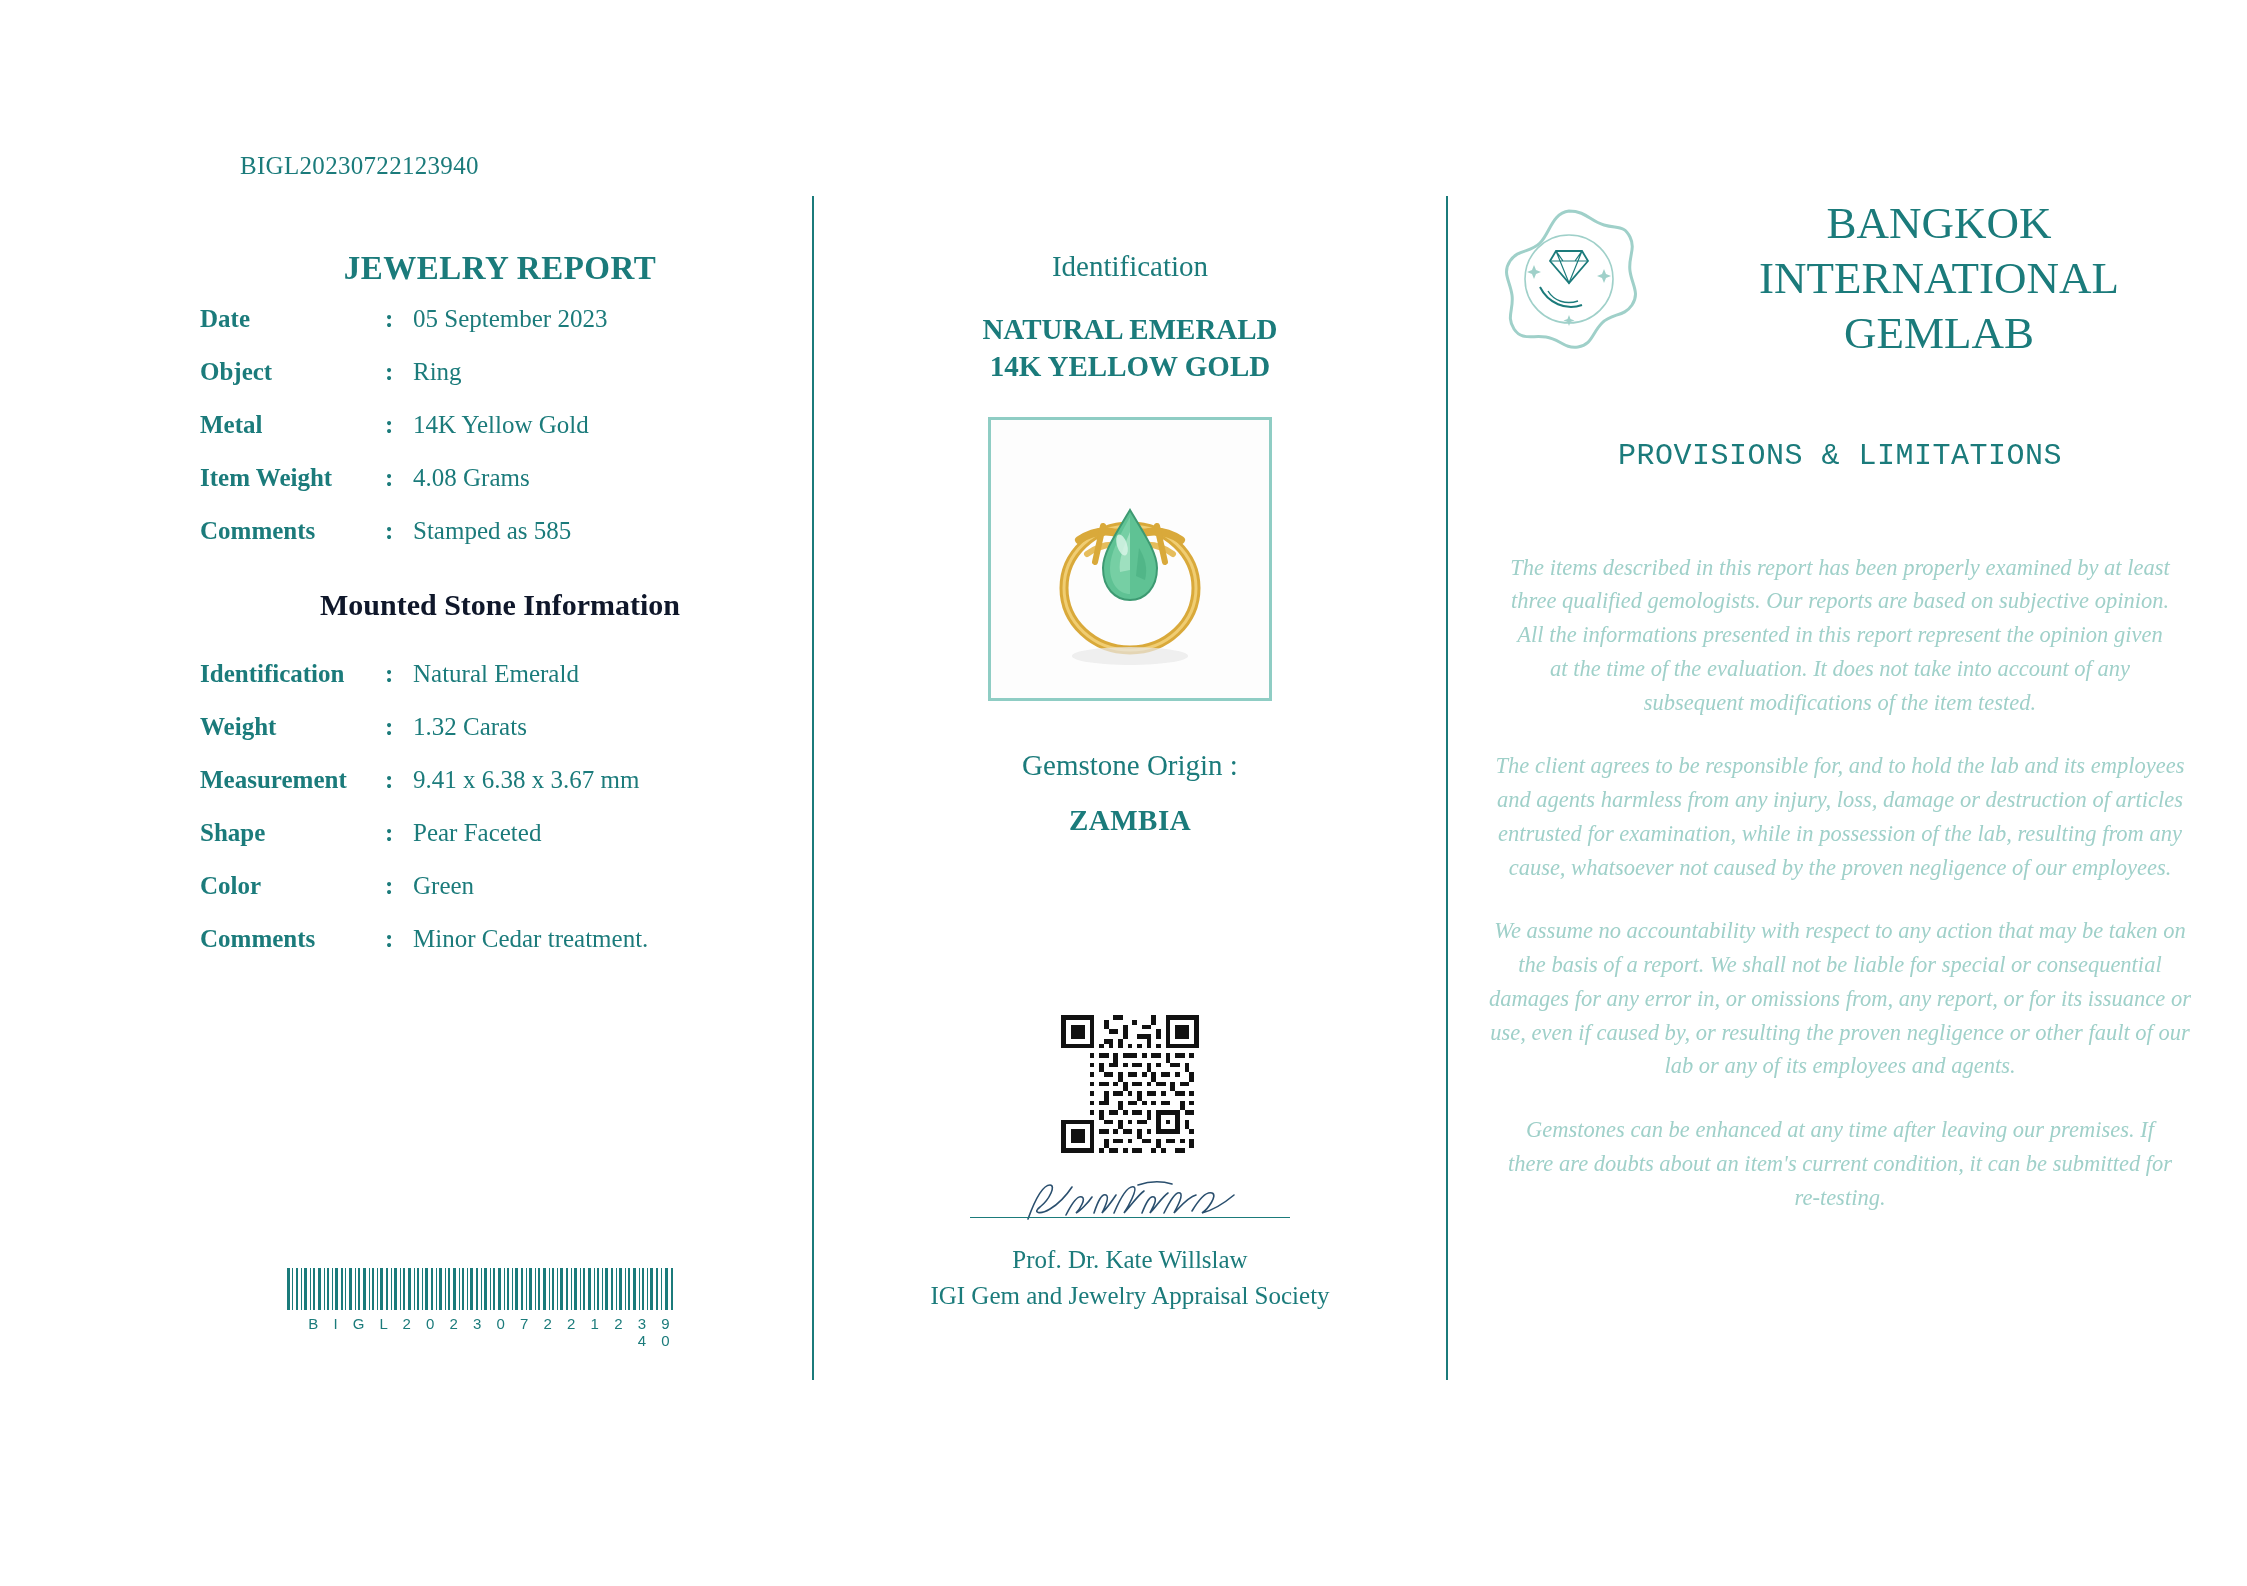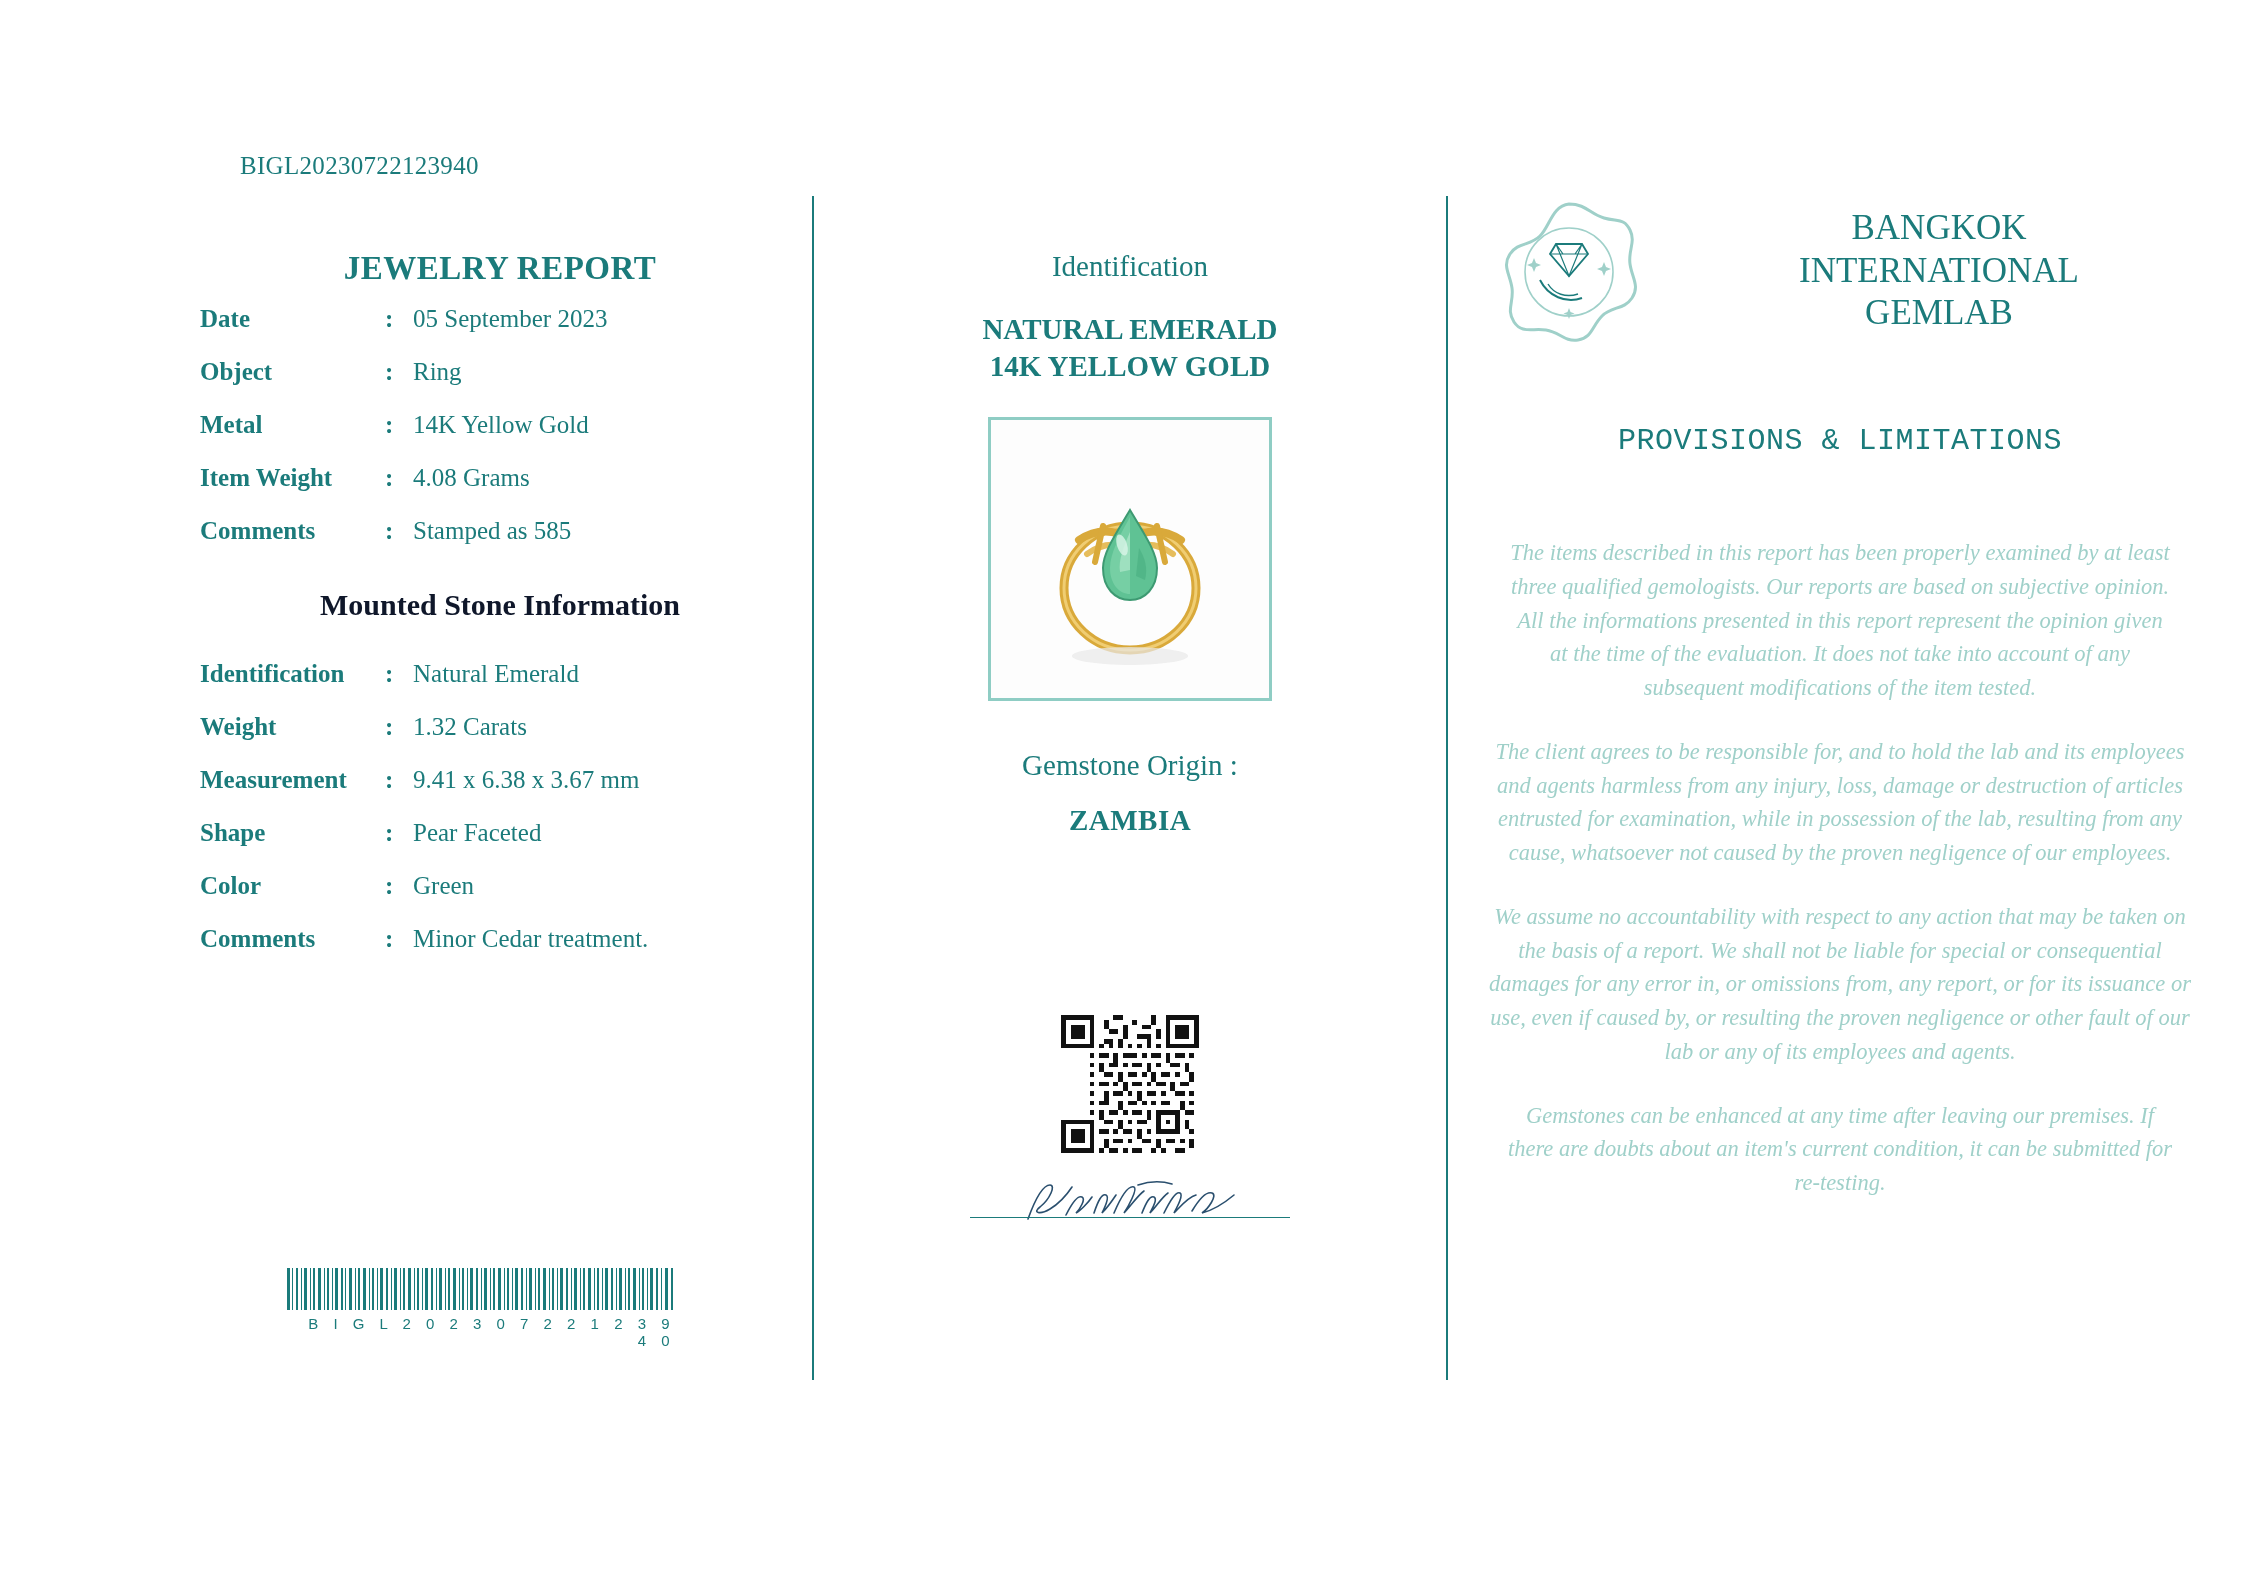--- a/index.html
+++ b/index.html
@@ -181,21 +181,21 @@
     top: 196px;
     width: 740px;
   }
   .brand-row {
     display: flex;
     align-items: center;
     gap: 24px;
     padding-left: 24px;
   }
   .brand-name {
-    font-size: 35px;
+    font-size: 45px;
     line-height: 1.22;
     color: #1b7b7b;
     text-align: center;
     flex: 1;
   }
   .prov-title {
     text-align: center;
     font-size: 30px;
     letter-spacing: 0.5px;
     color: #1b7b7b;
@@ -571,20 +571,24 @@
           <path d="M84 34 C88 22 92 14 96 16 C100 18 94 30 92 34 C96 30 102 22 106 16"></path>
           <path d="M104 34 C110 20 118 6 124 8 C128 10 118 28 114 34 C120 28 128 16 134 12"></path>
           <path d="M132 34 C136 24 140 16 144 18 C148 20 142 30 140 34 C146 28 152 18 158 14"></path>
           <path d="M154 34 C160 22 166 12 170 14 C174 16 166 30 164 34 C170 28 178 18 186 16"></path>
           <path d="M182 32 C188 22 196 12 202 14 C208 16 198 30 192 34 C200 32 212 26 224 16"></path>
           <path d="M128 6 C140 2 152 2 162 5"></path>
         </g>
       </svg>
     </div>
     <div class="sig-line"></div>
+    <div class="sig-name">
+      <div>Prof. Dr. Kate Willslaw</div>
+      <div>IGI Gem and Jewelry Appraisal Society</div>
+    </div>
   </div>
 
   <div class="col-right">
     <div class="brand-row">
       <svg width="150" height="150" viewBox="0 0 150 150">
         <path d="M75 8
                  C92 8 96 18 110 22 C124 26 130 22 136 34 C142 46 134 54 136 68
                  C138 82 146 90 138 102 C130 114 118 110 108 120 C98 130 98 142 84 144
                  C70 146 66 136 52 134 C38 132 28 138 20 126 C12 114 20 106 18 92
                  C16 78 8 70 16 58 C24 46 36 50 46 40 C56 30 58 10 75 8 Z" fill="none" stroke="#9fd0c9" stroke-width="3"></path>

